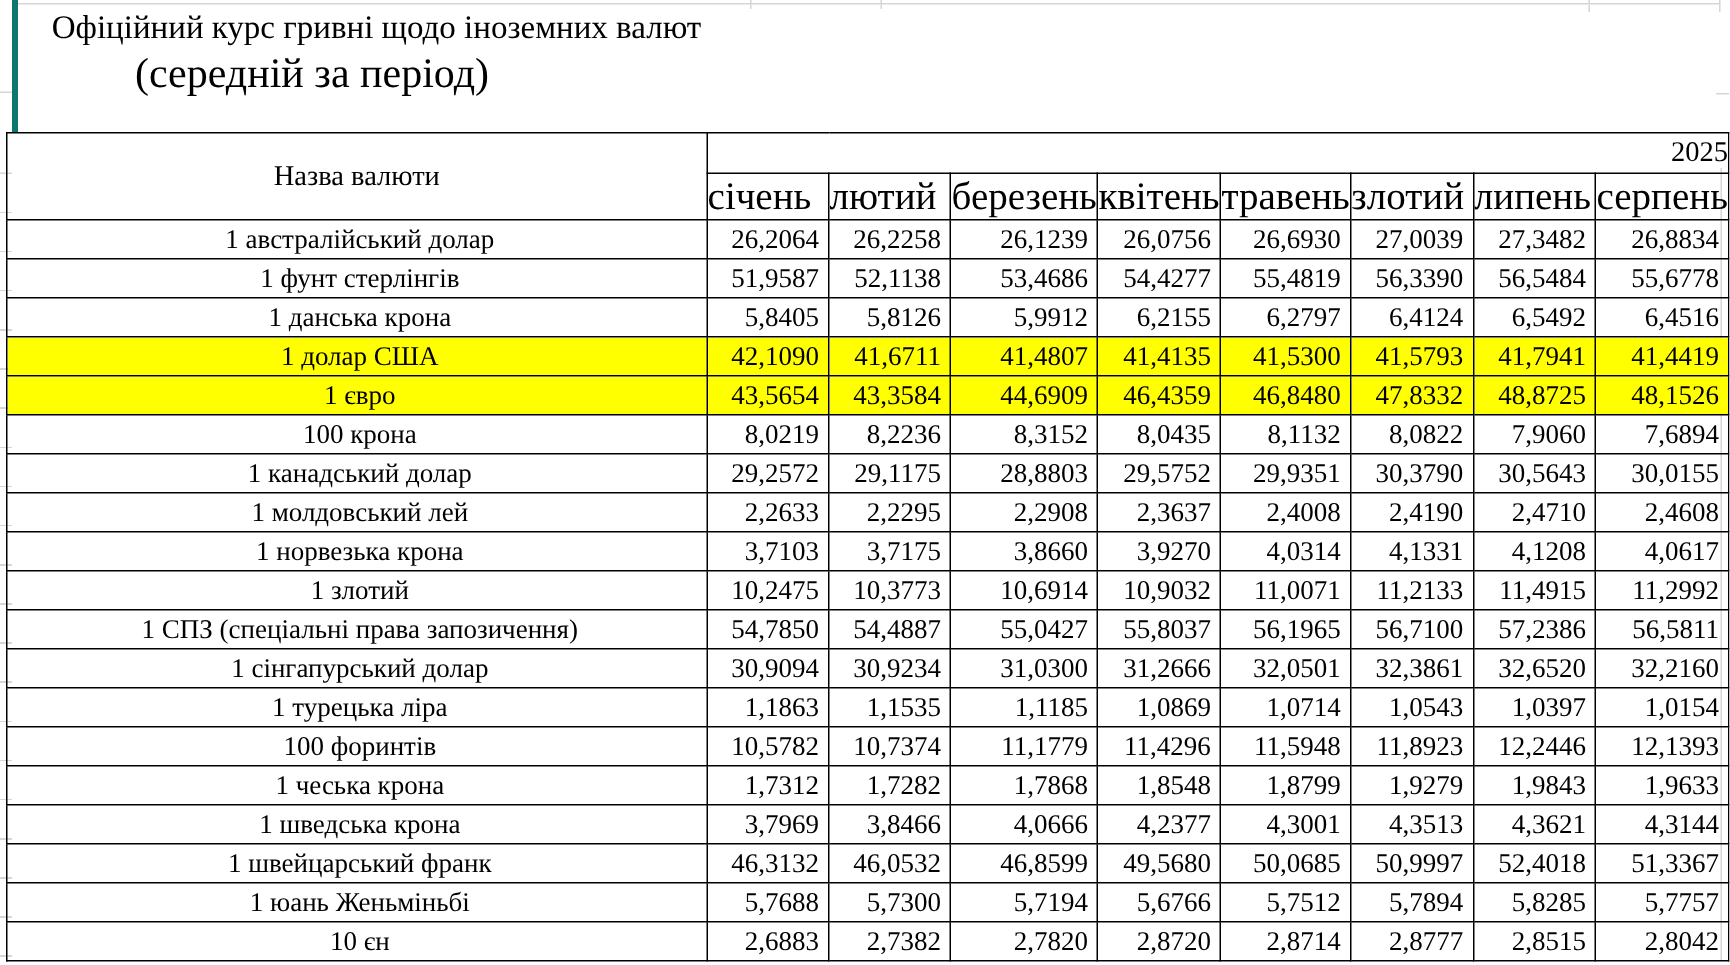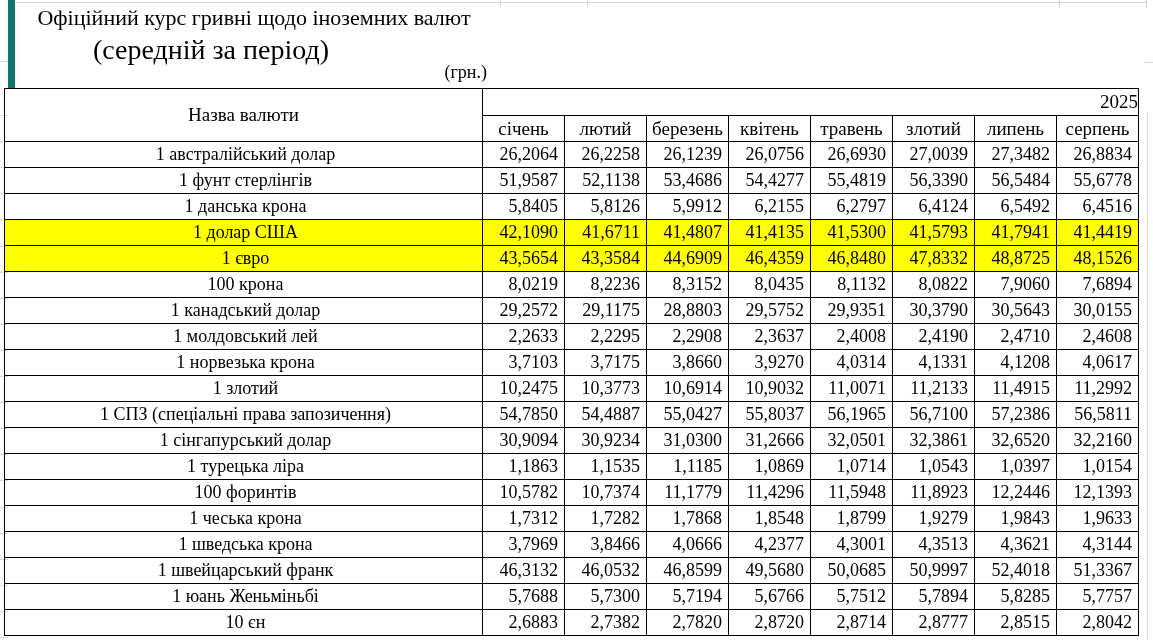--- a/index.html
+++ b/index.html
@@ -7,59 +7,58 @@
     width:1153px;height:643px;background:#ffffff;position:relative;
     font-family:"Liberation Serif","DejaVu Serif",serif;color:#000;overflow:hidden;
   }
   .grid{position:absolute;background:#d6d6d6}
   .left-ticks{
     position:absolute;left:0;top:115px;width:8px;height:523px;
     background:repeating-linear-gradient(to bottom,#d6d6d6 0 1px,transparent 1px 26.1px);
   }
   .title-block{
     position:absolute;left:8px;top:0;width:478px;height:88px;
-    border-left:7px solid #0f766e;box-sizing:border-box;
+    border-left:4px solid #0f766e;box-sizing:border-box;
   }
   .t1{position:absolute;top:5px;left:0;width:478px;text-align:center;font-size:22px;white-space:nowrap}
   .t2{position:absolute;top:34px;left:0;width:392px;text-align:center;font-size:28px;white-space:nowrap}
   .t3{position:absolute;top:62px;left:0;width:472px;text-align:right;font-size:18px;white-space:nowrap}
   table.rates{
     position:absolute;left:4px;top:88px;border-collapse:collapse;table-layout:fixed;padding-left:20px;
   }
   .rates th,.rates td{
     border:1px solid #000;font-weight:normal;overflow:hidden;white-space:nowrap;
     padding:0;box-sizing:border-box;
   }
   .rates thead tr.year-row{height:27px}
   .rates thead tr.months-row{height:26px}
   .rates tbody tr{height:26px}
   .name-hdr{text-align:center;font-size:19px}
   .year{text-align:right;font-size:19px}
-  .months-row th{text-align:center;font-size:19px}
+  .months-row th{text-align:left;font-size:26px}
   td.name{text-align:center;font-size:18px;padding-left:4px}
   td.val{text-align:right;font-size:18px;padding-right:6px}
   tr.hl td{background:var(--hl,#FFFF00)}
 </style>
 </head>
 <body style="--hl: #FFFF00;">
 
 <div class="grid" style="left:8px;top:2px;width:1139px;height:1px"></div>
 <div class="grid" style="left:500px;top:0;width:1px;height:6px"></div>
 <div class="grid" style="left:587px;top:0;width:1px;height:6px"></div>
 <div class="grid" style="left:1059px;top:0;width:1px;height:8px"></div>
 <div class="grid" style="left:1146px;top:0;width:1px;height:8px"></div>
 <div class="grid" style="left:0;top:61px;width:8px;height:1px"></div>
 <div class="grid" style="left:1144px;top:62px;width:9px;height:1px"></div>
 <div class="left-ticks"></div>
 <div class="grid" style="left:1147px;top:112px;width:1px;height:528px"></div>
 
 <div class="title-block">
   <div class="t1">Офіційний курс гривні щодо іноземних валют</div>
   <div class="t2">(середній за період)</div>
-  <div class="t3">(грн.)</div>
 </div>
 
 <table class="rates">
   <colgroup>
     <col style="width:478px">
     <col style="width:82px">
       <col style="width:82px">
       <col style="width:82px">
       <col style="width:82px">
     <col style="width:82px">

